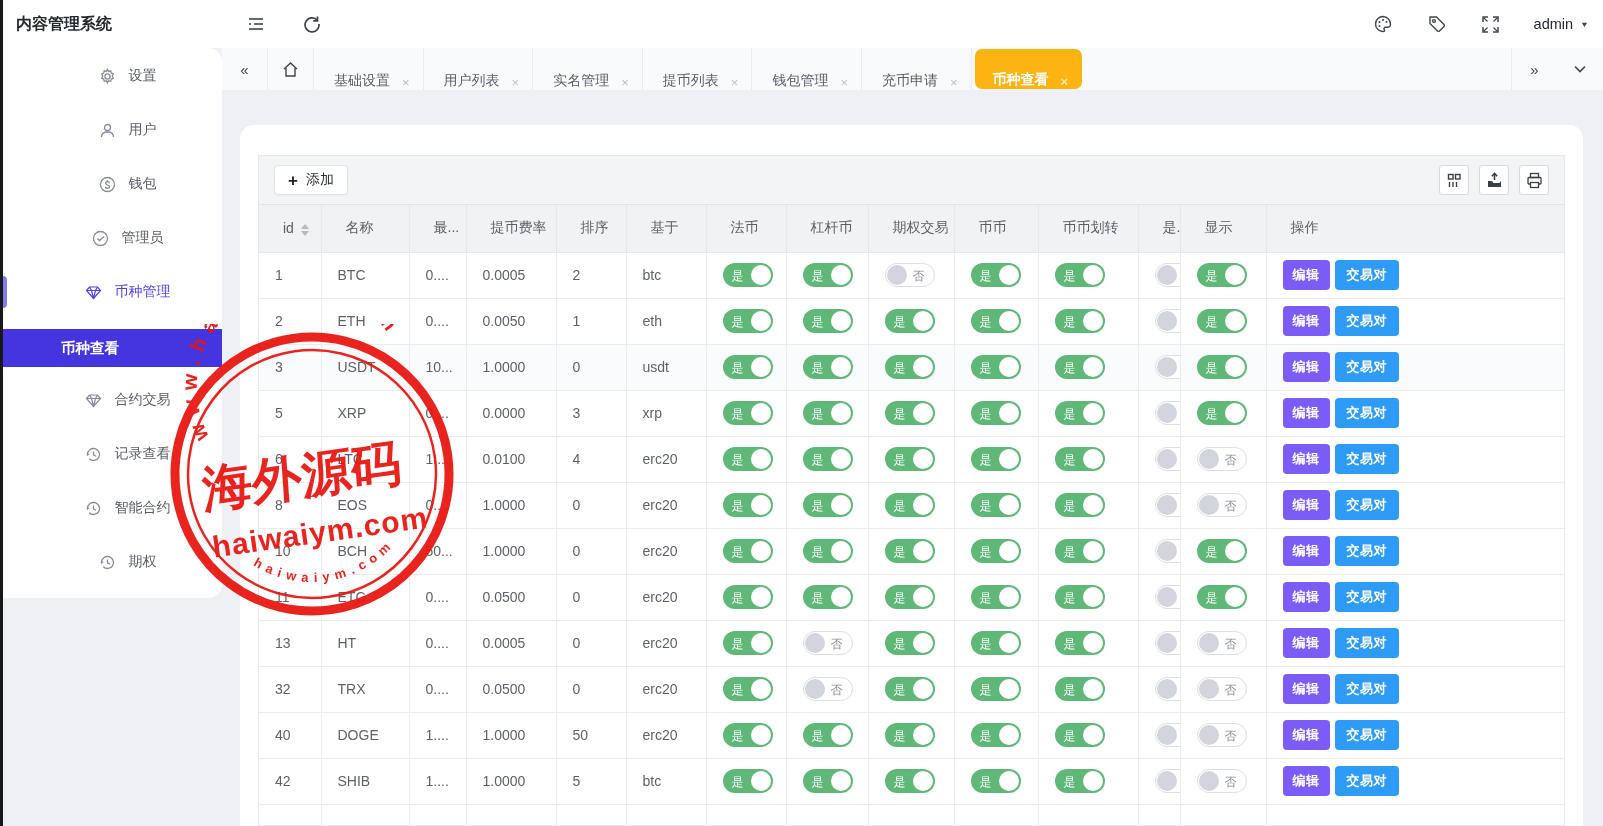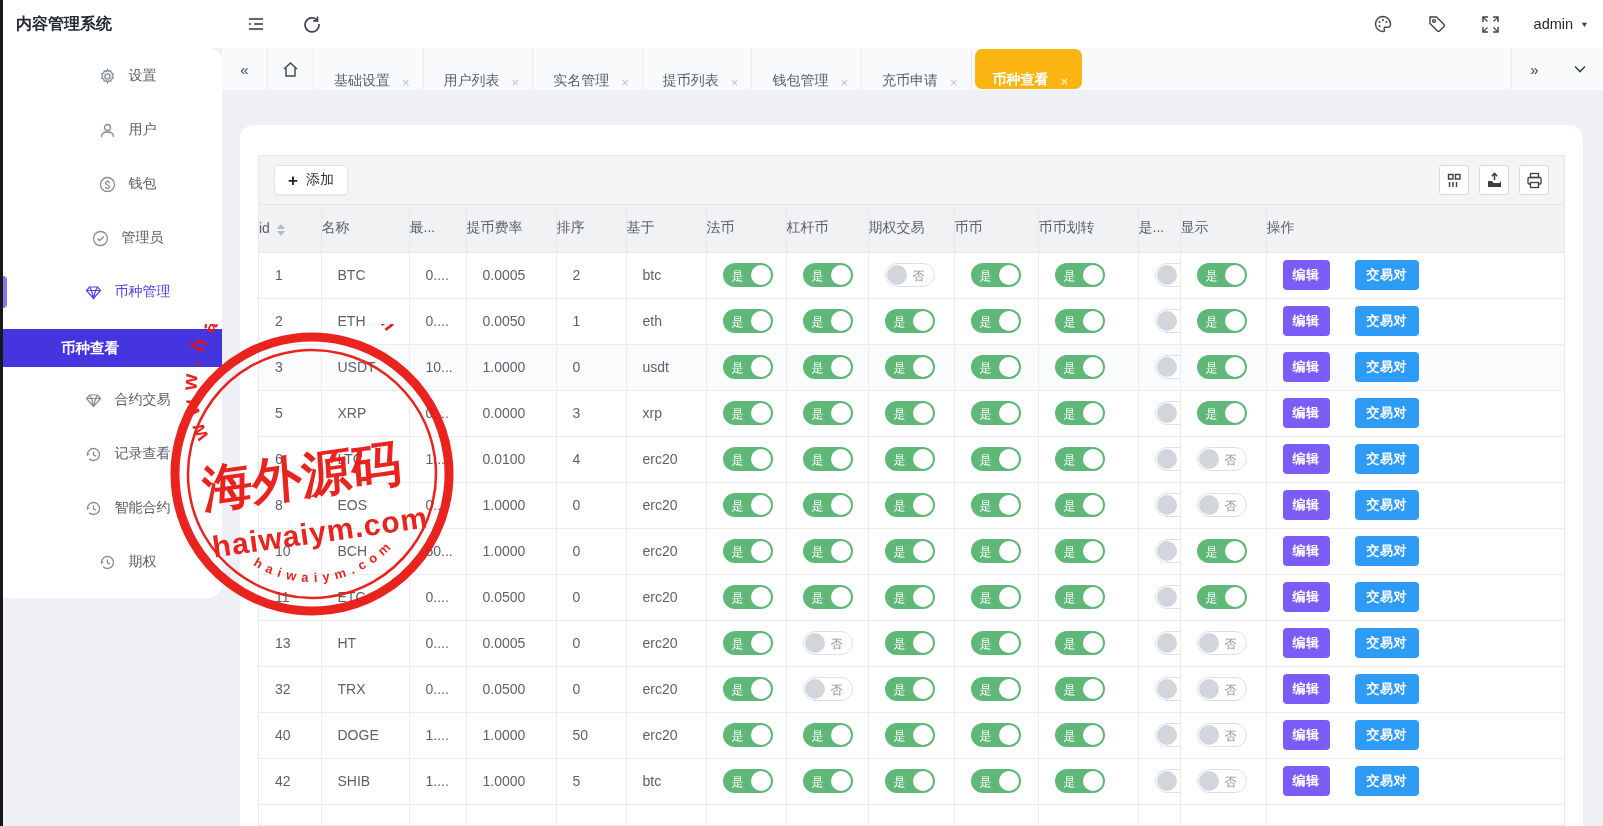--- a/index.html
+++ b/index.html
@@ -42,42 +42,42 @@
   
   .panel { position:absolute; left:240px; top:125px; width:1343px; height:701px; background:#fff; border-radius:14px 14px 0 0; z-index:3; }
   .card { position:absolute; left:18px; top:30px; width:1307px; height:671px; border:1px solid #e7e8eb; background:#fff; overflow:hidden; }
   .toolbar { height:49px; background:#f3f4f6; border-bottom:1px solid #e4e5e8; display:flex; align-items:center; padding:0 15px; }
   .add-btn { height:30px; background:#fff; border:1px solid #e2e3e6; border-radius:4px; padding:0 13px; display:flex; align-items:center; gap:8px; font-size:14px; color:#2f3338; cursor:pointer; box-shadow:0 1px 2px rgba(0,0,0,.04); }
   .add-btn .plus { font-size:17px; font-weight:bold; color:#1f2329; line-height:1; }
   .tool-icons { margin-left:auto; display:flex; gap:10px; }
   .tico { width:30px; height:30px; background:#fff; border:1px solid #d7d9dd; border-radius:3px; display:grid; place-items:center; color:#3a3f46; cursor:pointer; }
 
   table { width:100%; border-collapse:collapse; table-layout:fixed; }
-  th { background:#f1f2f4; height:47px; font-weight:normal; font-size:14px; color:#5c6066; text-align:left; padding-left:0; border:1px solid #e7e8ea; border-top:none; white-space:nowrap; overflow:hidden; }
+  th { background:#f1f2f4; height:47px; font-weight:normal; font-size:14px; color:#5c6066; text-align:left; padding-left:24px; border:1px solid #e7e8ea; border-top:none; white-space:nowrap; overflow:hidden; }
   td { height:46px; font-size:14px; color:#5e6268; padding-left:16px; border:1px solid #ebecee; white-space:nowrap; overflow:hidden; background:#fff; }
   th:first-child, td:first-child { border-left:none; }
   th:last-child, td:last-child { border-right:none; }
   tr.shaded td { background:#fafbfc; }
   tr.filler td { height:22px; border-bottom:none; }
   .sorter { display:inline-flex; flex-direction:column; gap:2px; margin-left:7px; vertical-align:middle; cursor:pointer; }
   .sorter i { width:0; height:0; border-left:4.5px solid transparent; border-right:4.5px solid transparent; }
   .sorter .up { border-bottom:5px solid #b6bac1; }
   .sorter .dn { border-top:5px solid #b6bac1; }
 
   
   .sw { position:relative; display:inline-flex; align-items:center; width:50px; height:24px; border-radius:12px; background:#5FB878; cursor:pointer; vertical-align:middle; }
   .sw .lbl { font-style:normal; font-size:12px; color:#fff; position:absolute; left:9px; top:5px; }
   .sw .knob { position:absolute; right:2px; top:2px; width:20px; height:20px; border-radius:50%; background:#fff; }
   .sw.off { background:#fff; border:1px solid #dcdfe6; }
   .sw.off .knob { left:1px; right:auto; top:1px; background:#d2d5db; }
   .sw.off .lbl { left:auto; right:9px; top:4px; color:#8a8f99; }
   .clipbox { display:inline-block; width:34px; height:24px; overflow:hidden; vertical-align:middle; }
 
   
-  .acts { display:flex; gap:25px; }
+  .acts { display:flex; gap:5px; }
   .b-edit, .b-pair { border:none; border-radius:4px; color:#fff; font-size:13px; font-weight:bold; padding:6px 10px; cursor:pointer; font-family:"Liberation Sans", sans-serif; letter-spacing:.5px; }
   .b-edit { background:#7c5cf6; }
   .b-pair { background:#2e9bf6; padding:6px 12px; }
 
   
   .stamp { position:absolute; left:162px; top:324px; width:300px; height:300px; z-index:40; pointer-events:none; opacity:.93; }
   .stamp text { fill:#e8140e; }
   .stamp .cjk { font-family:"Liberation Serif", serif; font-weight:bold; }
   .stamp .lat { font-family:"Liberation Sans", sans-serif; font-weight:bold; }
 </style>

